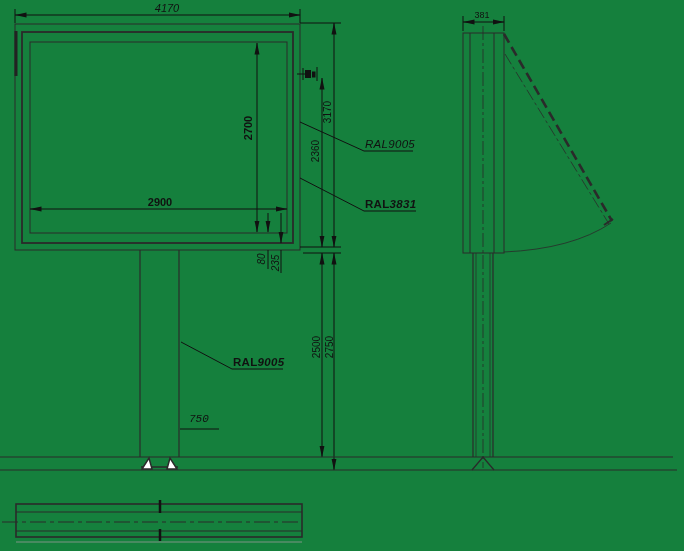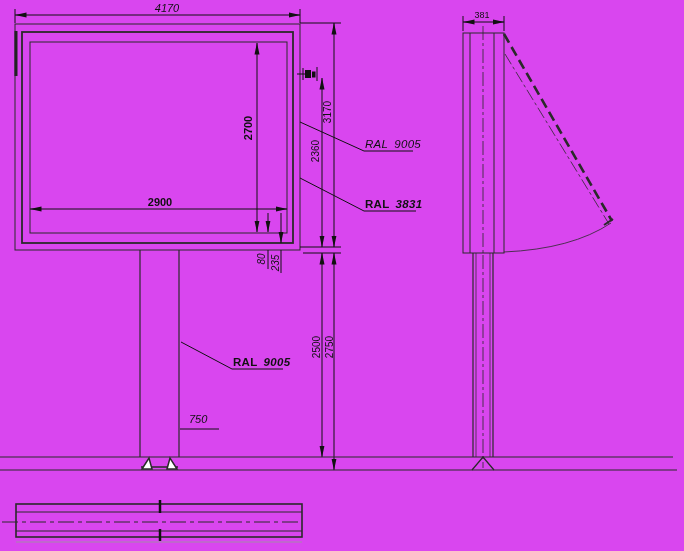--- a/index.html
+++ b/index.html
@@ -1,27 +1,27 @@
 <!DOCTYPE html>
 <html><head>
 <meta charset="utf-8">
 <style>
   html,body{margin:0;padding:0;background:#fff;}
-  #canvas{position:relative;width:684px;height:551px;background:#d946ef;overflow:hidden;
+  #canvas{position:relative;width:684px;height:551px;background:#15803d;overflow:hidden;
           font-family:"Liberation Sans", sans-serif;color:#111;}
   #canvas svg{position:absolute;left:0;top:0;}
   .txt{position:absolute;font-size:11px;color:#111;white-space:pre;line-height:1;}
   .ctr{transform:translate(-50%,-50%);}
   .rot{transform:translate(-50%,-50%) rotate(-90deg);}
   .it{font-style:italic;}
   .bd{font-weight:bold;}
   .sm{font-size:10px;}
   .xs{font-size:9px;text-align:center;}
   .ral{font-size:11.5px;letter-spacing:0.3px;}
-  .ral .pre{margin-right:6px;}
+  .ral .pre{}
 </style>
 </head>
 <body>
 
 <div id="canvas">
 
 <svg width="684" height="551" viewBox="0 0 684 551">
   <defs>
     <marker id="arr" markerWidth="12" markerHeight="7" refX="11.5" refY="3.5" orient="auto-start-reverse" markerUnits="userSpaceOnUse">
       <path d="M12,3.5 L0,1 L0,6 Z" fill="#111"></path>
@@ -126,21 +126,21 @@
 
 <span class="txt it ctr" style="left:167px;top:8px;">4170</span>
 <span class="txt bd ctr" style="left:160px;top:202px;">2900</span>
 <span class="txt bd rot" style="left:248px;top:128px;">2700</span>
 <span class="txt sm rot" style="left:328px;top:112px;">3170</span>
 <span class="txt sm rot" style="left:316px;top:151px;">2360</span>
 <span class="txt sm rot" style="left:317px;top:347px;">2500</span>
 <span class="txt sm rot" style="left:330px;top:347px;">2750</span>
 <span class="txt sm it rot" style="left:262px;top:259px;">80</span>
 <span class="txt sm it rot" style="left:276px;top:263px;">235</span>
-<span class="txt it" style="left:189px;top:414px;">750</span>
+<span class="txt it" style="left:189px;top:414px;font-family:Liberation Mono, monospace;">750</span>
 <span class="txt xs ctr" style="left:482px;top:15px;">381</span>
 
 <span class="txt ral it" style="left:365px;top:139px;"><span class="pre">RAL</span><span>9005</span></span>
 
 <span class="txt ral bd" style="left:365px;top:199px;"><span class="pre">RAL</span><span class="it">3831</span></span>
 
 <span class="txt ral bd" style="left:233px;top:357px;"><span class="pre">RAL</span><span class="it">9005</span></span>
 
 </div>
 

